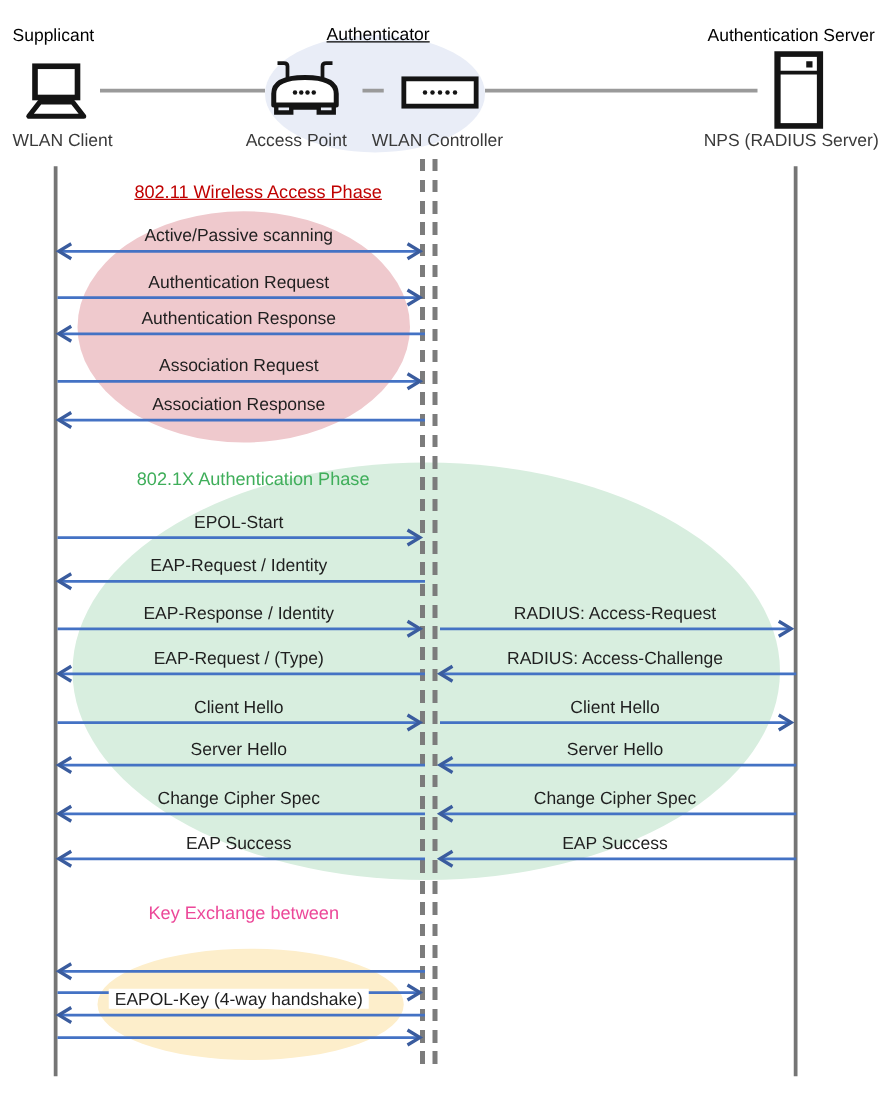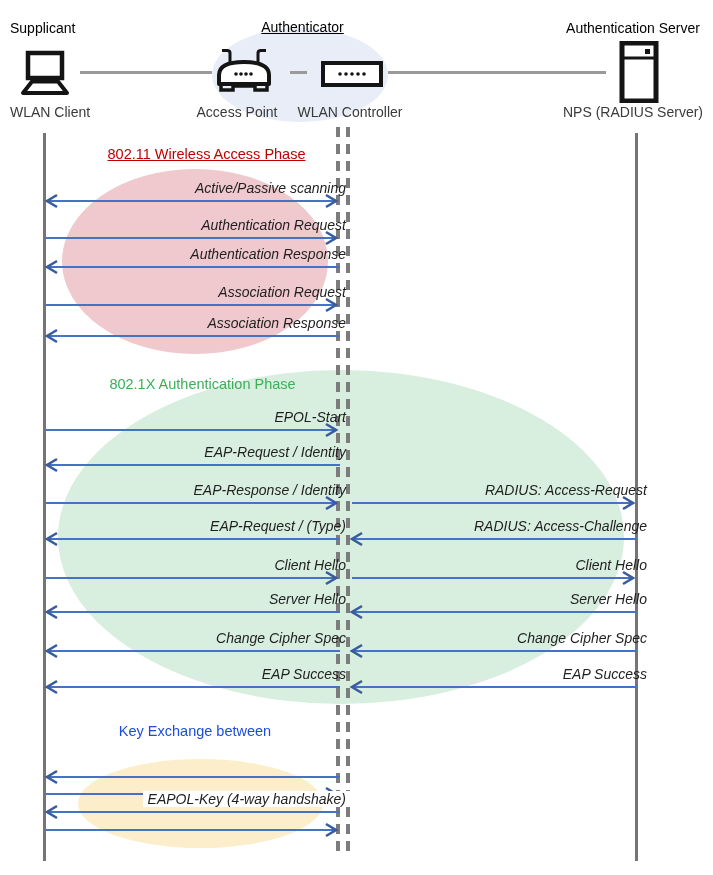--- a/index.html
+++ b/index.html
@@ -29,21 +29,21 @@
   #lifeline-right{left:635px;}
   .dashline{position:absolute;width:4px;top:127px;height:727px;
     background:repeating-linear-gradient(to bottom,#7c7c7c 0 10px,transparent 10px 17px);}
   #dash1{left:336px;}
   #dash2{left:346px;}
   .phase-title{position:absolute;font-size:14.5px;text-align:center;}
   #phase1-title{left:64px;top:146px;width:285px;text-decoration:underline;}
   #phase2-title{left:60px;top:376px;width:285px;}
   #phase3-title{left:50px;top:722px;width:290px;line-height:19px;}
   #arrows{position:absolute;left:0;top:0;}
-  .msg-label{position:absolute;font-size:14px;text-align:right;color:#1f1f1f;white-space:nowrap;font-style:italic;}
+  .msg-label{position:absolute;font-size:14px;text-align:center;color:#1f1f1f;white-space:nowrap;}
   .msg-label span{padding:0 5px;}
   .msg-label.bg span{background:#fff;}
 </style>
 </head>
 <body>
 
 <div id="canvas">
 
   <div class="ellipse" id="el-authenticator" style="background: rgb(233, 237, 247);"></div>
   <div class="ellipse" id="el-phase1" style="background: rgb(239, 201, 205);"></div>
@@ -94,21 +94,21 @@
   <div class="node-label" id="nl-wlc">WLAN Controller</div>
   <div class="node-label" id="nl-nps">NPS (RADIUS Server)</div>
 
   <div class="lifeline" id="lifeline-left"></div>
   <div class="dashline" id="dash1"></div>
   <div class="dashline" id="dash2"></div>
   <div class="lifeline" id="lifeline-right"></div>
 
   <div class="phase-title" id="phase1-title" style="color: rgb(192, 0, 0);">802.11 Wireless Access Phase</div>
   <div class="phase-title" id="phase2-title" style="color: rgb(63, 174, 90);">802.1X Authentication Phase</div>
-  <div class="phase-title" id="phase3-title" style="color: #1d4ed8;">
+  <div class="phase-title" id="phase3-title" style="color: #ec4899;">
     <div>Key Exchange between</div>
   </div>
 
   <svg id="arrows" width="713" height="875">
       <line x1="49" y1="201" x2="334" y2="201" stroke="#4472C4" stroke-width="2.2"></line>
       <path d="M326 195 L336 201 L326 207" fill="none" stroke="#3A5C9E" stroke-width="2.6"></path>
       <path d="M57 195 L47 201 L57 207" fill="none" stroke="#3A5C9E" stroke-width="2.6"></path>
       <line x1="46" y1="238" x2="334" y2="238" stroke="#4472C4" stroke-width="2.2"></line>
       <path d="M326 232 L336 238 L326 244" fill="none" stroke="#3A5C9E" stroke-width="2.6"></path>
       <line x1="49" y1="267" x2="340" y2="267" stroke="#4472C4" stroke-width="2.2"></line>

